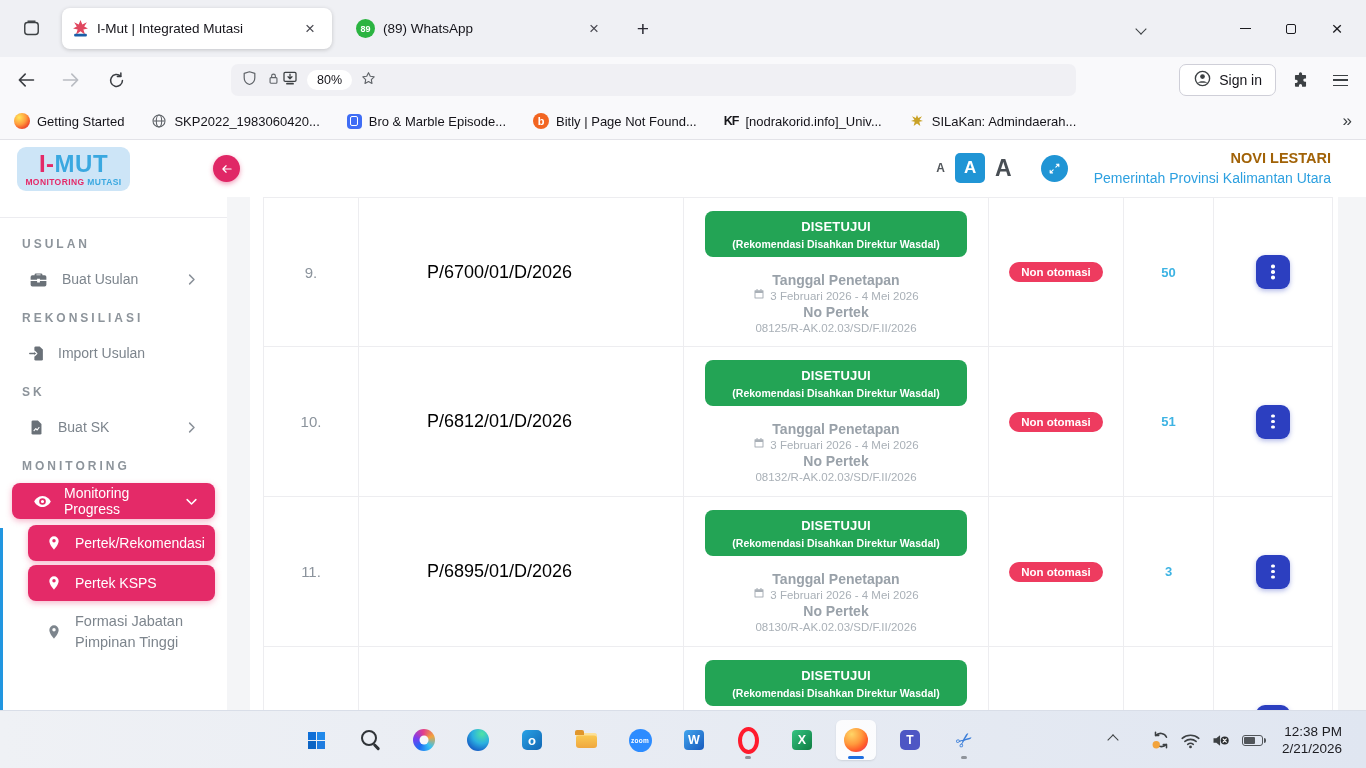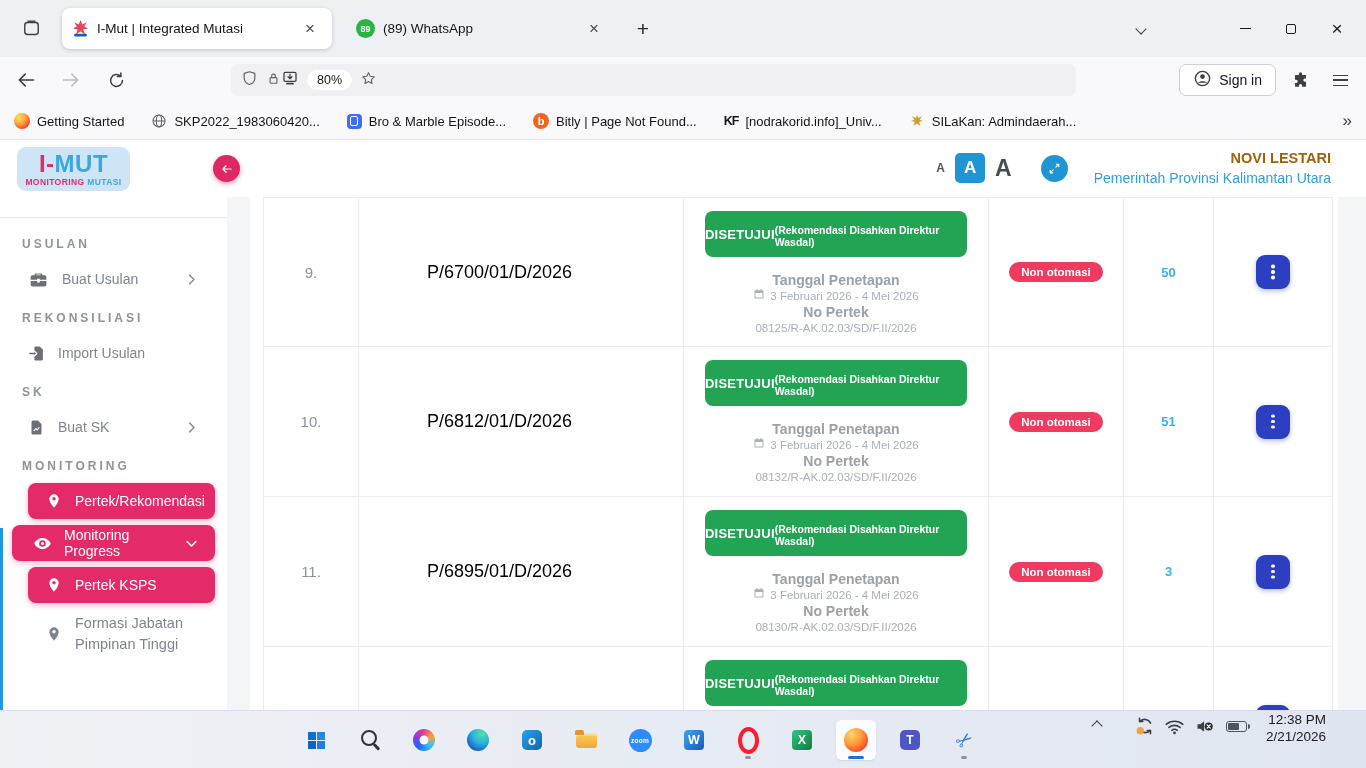--- a/index.html
+++ b/index.html
@@ -95,21 +95,21 @@
   .trow{display:flex;height:150px;border-bottom:1px solid #ededf0}
   .trow:first-child{border-top:1px solid #ededf0}
   .c{border-right:1px solid #ededf0;display:flex;align-items:center;justify-content:center}
   .c:last-child{border-right:none}
   .c1{width:95px;font-size:15px;color:#8b939c}
   .c2{width:325px;justify-content:flex-start;padding-left:68px;font-size:18px;color:#000000}
   .c3{width:305px;flex-direction:column;justify-content:flex-start;padding-top:13px}
   .c4{width:135px}
   .c5{width:90px;font-size:13px;font-weight:700;color:#3db3e3;cursor:pointer}
   .c6{width:118px}
-  .badge{width:262px;height:46px;border-radius:8px;background:#23a455;color:#fff;display:flex;flex-direction:row;align-items:center;justify-content:center;margin-bottom:15px}
+  .badge{width:262px;height:46px;border-radius:8px;background:#23a455;color:#fff;display:flex;flex-direction:column;align-items:center;justify-content:center;margin-bottom:15px}
   .badge .b1{font-size:13px;font-weight:800;letter-spacing:.2px}
   .badge .b2{font-size:10.5px;font-weight:700;margin-top:4px}
   .dlabel{font-size:14px;font-weight:700;color:#99a1a9;line-height:16px}
   .dval{font-size:11.5px;color:#a9b0b7;line-height:16px;display:flex;align-items:center;gap:5px}
   .pill{background:#ee3b5f;color:#fff;font-size:11.5px;font-weight:700;padding:4px 12px;border-radius:11px}
   .pill:empty{display:none}
   .actbtn{width:34px;height:34px;border-radius:9px;background:#2c3fc0;border:none;display:flex;align-items:center;justify-content:center;cursor:pointer;box-shadow:0 2px 5px rgba(44,63,192,.35)}
   .dots{width:3.5px;height:3.5px;border-radius:50%;background:#fff;box-shadow:0 -5.5px 0 #fff,0 5.5px 0 #fff}
 
   
@@ -133,21 +133,21 @@
   .tb.zoom::before{content:"";width:23px;height:23px;border-radius:50%;background:#2d8cff}
   .tb.zoom .glyph{font-size:6.5px;letter-spacing:.3px}
   .tb.word::before{content:"";width:20px;height:20px;border-radius:4px;background:linear-gradient(135deg,#41a5ee,#185abd)}
   .tb.word .glyph,.tb.excel .glyph{font-size:12.5px;font-weight:800}
   .tb.opera::before{content:"";width:13px;height:19px;border:4.5px solid #ff1b2d;border-radius:50%}
   .tb.excel::before{content:"";width:20px;height:20px;border-radius:4px;background:linear-gradient(135deg,#33c481,#107c41)}
   .tb.firefox::before{content:"";width:24px;height:24px;border-radius:50%;background:radial-gradient(circle at 32% 26%,#ffd567 0%,#ff9a3d 42%,#ff5c29 68%,#e22f7a 92%)}
   .tb.teams::before{content:"";width:20px;height:20px;border-radius:5px;background:#4e56c4}
   .tb.teams .glyph{font-size:12px;font-weight:800}
   .tb.snip::before{content:"✂";font-size:20px;color:#3d7fd9;transform:rotate(-38deg);line-height:1}
-  .tb-tray{position:absolute;right:0;top:0;height:58px;display:flex;padding-right:40px}
+  .tb-tray{position:absolute;right:0;top:0;height:58px;display:flex;align-items:center;padding-right:24px}
   .tray-chevbox{width:30px;height:30px;display:flex;align-items:center;justify-content:center;margin-right:18px;cursor:pointer}
   .tray-ic{width:30px;height:30px;display:flex;align-items:center;justify-content:center;cursor:pointer}
   .battery{position:relative;width:21px;height:11px;border:1.6px solid #51555a;border-radius:3px;margin-left:4px}
   .battery::before{content:"";position:absolute;left:1px;top:1px;bottom:1px;width:55%;background:#51555a;border-radius:1px}
   .battery::after{content:"";position:absolute;right:-4px;top:2px;width:2px;height:5px;background:#51555a;border-radius:0 2px 2px 0}
   .clock{margin-left:16px;text-align:right;font-size:13.5px;color:#1c1c21;line-height:17px;cursor:default}
 </style>
 </head>
 <body>
 
@@ -349,40 +349,40 @@
             </svg>
           </span>
           <span class="si-label">Buat SK</span>
           <span class="si-chev">
             <svg width="15" height="15" viewBox="0 0 24 24">
               <polyline points="9 5 16 12 9 19" fill="none" stroke="currentColor" stroke-width="2.4" stroke-linecap="round" stroke-linejoin="round"></polyline>
             </svg>
           </span>
         </div>
         <div class="side-section">MONITORING</div>
-        <div class="side-item sub-active">
-          <span class="si-icon">
-            <svg width="16" height="16" viewBox="0 0 24 24">
-              <path fill="currentColor" fill-rule="evenodd" d="M12 2a7 7 0 00-7 7c0 5 5.4 11.2 7 13 1.6-1.8 7-8 7-13a7 7 0 00-7-7zm0 9.3a2.6 2.6 0 110-5.2 2.6 2.6 0 010 5.2z"></path>
-            </svg>
-          </span>
-          <span class="si-label">Pertek/Rekomendasi</span>
-        </div>
         <div class="side-item active">
           <span class="si-icon">
             <svg width="19" height="19" viewBox="0 0 24 24">
               <path fill="currentColor" fill-rule="evenodd" d="M12 5C6.6 5 2.7 9.3 1.5 12c1.2 2.7 5.1 7 10.5 7s9.3-4.3 10.5-7C21.3 9.3 17.4 5 12 5zm0 11.2a4.2 4.2 0 110-8.4 4.2 4.2 0 010 8.4zm0-2.2a2 2 0 100-4 2 2 0 000 4z"></path>
             </svg>
           </span>
           <span class="si-label">Monitoring Progress</span>
           <span class="si-chev inline">
             <svg width="15" height="15" viewBox="0 0 24 24">
               <polyline points="5 9 12 16 19 9" fill="none" stroke="currentColor" stroke-width="2.4" stroke-linecap="round" stroke-linejoin="round"></polyline>
             </svg>
           </span>
+        </div>
+        <div class="side-item sub-active">
+          <span class="si-icon">
+            <svg width="16" height="16" viewBox="0 0 24 24">
+              <path fill="currentColor" fill-rule="evenodd" d="M12 2a7 7 0 00-7 7c0 5 5.4 11.2 7 13 1.6-1.8 7-8 7-13a7 7 0 00-7-7zm0 9.3a2.6 2.6 0 110-5.2 2.6 2.6 0 010 5.2z"></path>
+            </svg>
+          </span>
+          <span class="si-label">Pertek/Rekomendasi</span>
         </div>
         <div class="side-item sub-active">
           <span class="si-icon">
             <svg width="16" height="16" viewBox="0 0 24 24">
               <path fill="currentColor" fill-rule="evenodd" d="M12 2a7 7 0 00-7 7c0 5 5.4 11.2 7 13 1.6-1.8 7-8 7-13a7 7 0 00-7-7zm0 9.3a2.6 2.6 0 110-5.2 2.6 2.6 0 010 5.2z"></path>
             </svg>
           </span>
           <span class="si-label">Pertek KSPS</span>
         </div>
         <div class="side-item sub-plain">

